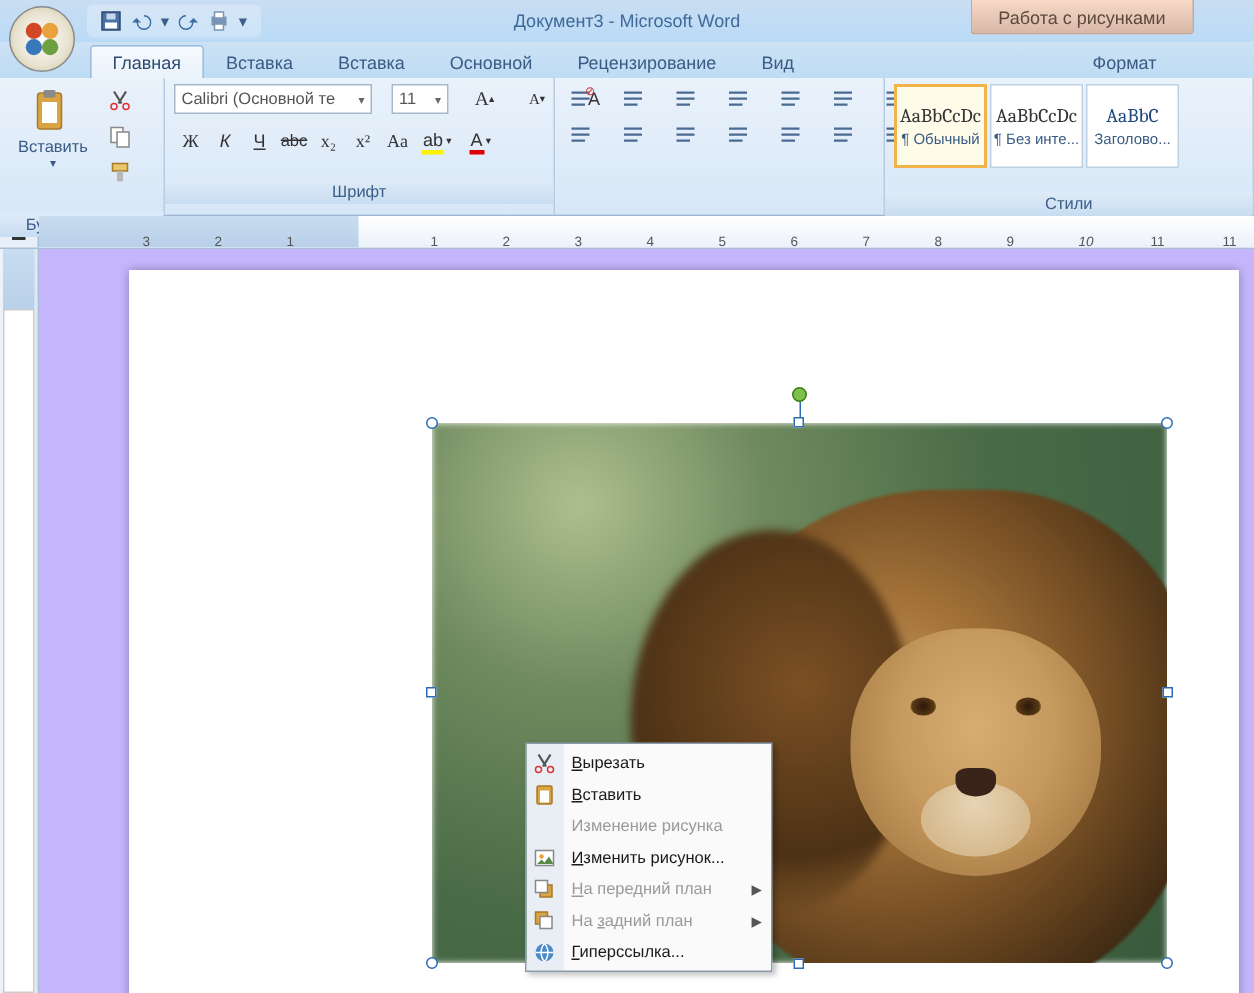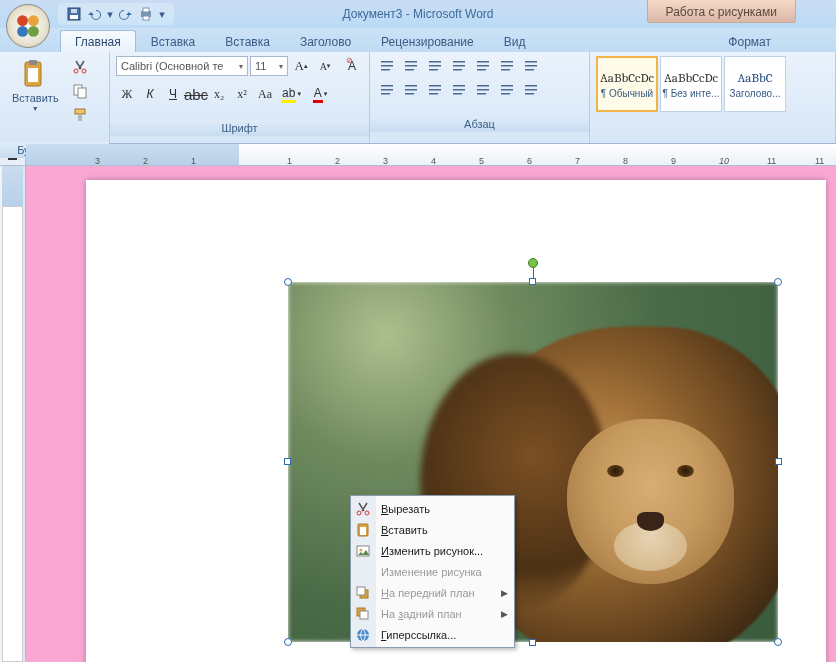--- a/index.html
+++ b/index.html
@@ -27,21 +27,21 @@
   .group-label { text-align:center; font-size:11px; color:#3c5e87; padding:2px 0; background:linear-gradient(#dfebf8,#c8ddf1); margin:16px -6px; position:relative; }
 
   
   .big-btn { display:flex; flex-direction:column; align-items:center; padding:2px 6px; }
   .big-btn .ic { width:32px; height:32px; }
   .big-btn .lbl { font-size:11px; color:#3a5b84; margin-top:2px; }
   .small-col { display:flex; flex-direction:column; gap:2px; }
   .sm-btn { width:22px; height:22px; display:flex; align-items:center; justify-content:center; border:1px solid transparent; }
 
   
-  .font-row { display:flex; gap:2px; align-items:flex-start; }
+  .font-row { display:flex; gap:13px; align-items:flex-start; }
   .combo { height:20px; border:1px solid #a7b8cc; background:#fff; display:flex; align-items:center; padding:0 4px; font-size:11px; color:#555; }
   .combo.font { width:132px; }
   .combo.size { width:38px; }
   .combo .arrow { margin-left:auto; font-size:8px; color:#666; }
   .tool-btn { width:22px; height:20px; border:1px solid transparent; display:flex; align-items:center; justify-content:center; font-size:12px; font-family:"Times New Roman",serif; color:#333; }
   .tool-btn.wide { width:28px; }
   .tool-row2 { display:flex; gap:1px; margin-top:4px; }
 
   
   .para-btn { width:22px; height:20px; border:1px solid transparent; display:flex; align-items:center; justify-content:center; }
@@ -58,21 +58,21 @@
   .ruler-h { flex:1; position:relative; background:linear-gradient(#fff,#eaf1f9); font-size:9px; color:#555; overflow:hidden; }
   .ruler-h .margin { position:absolute; left:0; top:0; bottom:0; width:213px; background:linear-gradient(#c9dcf0,#b8d0e8); }
   .ruler-h .tick { position:absolute; top:12px; font-size:9px; }
 
   
   .docarea { display:flex; height: calc(662px - 28px - 24px - 92px - 22px); }
   .vruler { width:26px; background:linear-gradient(90deg,#eef3fa,#dce8f5); border-right:1px solid #a9bfd7; position:relative; }
   .vruler .vmargin { position:absolute; left:2px; right:2px; top:0; height:40px; background:linear-gradient(#c9dcf0,#b8d0e8); }
   .vruler .vwhite { position:absolute; left:2px; right:2px; top:40px; bottom:0; background:#fff; border:1px solid #ccc; }
   
-  .canvas { flex:1; background:#f9a8d4; position:relative; overflow:hidden; }
+  .canvas { flex:1; background:#c4b5fd; position:relative; overflow:hidden; }
   .page { position:absolute; left:60px; top:14px; width:740px; height:900px; background:#fff; box-shadow:0 0 6px rgba(0,0,0,0.3); }
 
   
   .pic-wrap { position:absolute; left:202px; top:102px; width:490px; height:360px; }
   .pic { width:100%; height:100%; position:relative; overflow:hidden; }
   .pic-bg { position:absolute; inset:0; }
   .handle { position:absolute; width:8px; height:8px; background:#fff; border:1px solid #2a6cb5; border-radius:50%; }
   .handle.sq { border-radius:0; width:7px; height:7px; }
   .h-tl { left:-4px; top:-4px; } .h-tr { right:-4px; top:-4px; }
   .h-bl { left:-4px; bottom:-4px; } .h-br { right:-4px; bottom:-4px; }
@@ -140,21 +140,21 @@
     <span class="qat-item" style="width:8px;">▾</span>
   </div>
   <div class="title-center">Документ3 - Microsoft Word</div>
   <div class="context-tab-label">Работа с рисунками</div>
 </div>
 
 <div class="tabs">
   <div class="tab active">Главная</div>
   <div class="tab">Вставка</div>
   <div class="tab">Вставка</div>
-  <div class="tab">Заголово</div>
+  <div class="tab">Основной</div>
   <div class="tab">Рецензирование</div>
   <div class="tab">Вид</div>
   <div class="tab format">Формат</div>
 </div>
 
 <div class="ribbon">
 
   <div class="group" style="width:110px">
     <div class="group-body">
       <div class="big-btn">
@@ -210,21 +210,21 @@
       </div>
       <div class="tool-row2" id="font-row2">
           <div class="tool-btn">Ж</div>
           <div class="tool-btn">
             <i>К</i>
           </div>
           <div class="tool-btn">
             <u>Ч</u>
           </div>
           <div class="tool-btn">
-            <s style="font-size:15px">abc</s>
+            <s style="font-size:11px">abc</s>
           </div>
           <div class="tool-btn">x₂</div>
           <div class="tool-btn">x²</div>
           <div class="tool-btn">Aa</div>
           <div class="tool-btn wide">
             <span style="border-bottom:3px solid #fff200;padding:0 1px">ab</span>
             <span style="font-size:7px;margin-left:1px">▾</span>
           </div>
           <div class="tool-btn wide">
             <span style="border-bottom:3px solid #d00;padding:0 1px">A</span>
@@ -333,40 +333,40 @@
           </div>
           <div class="para-btn">
             <svg width="16" height="16" viewBox="0 0 16 16">
               <rect x="2" y="3" width="12" height="1.5" fill="#4a6a92"></rect>
               <rect x="2" y="7" width="12" height="1.5" fill="#4a6a92"></rect>
               <rect x="2" y="11" width="9" height="1.5" fill="#4a6a92"></rect>
             </svg>
           </div>
         </div>
     </div>
-    <div class="group-label">Абзац</div>
   </div>
 
   <div class="group" style="flex:1">
     <div class="group-body">
       <div class="style-gal" id="style-gal">
           <div class="style-item sel">
             <div class="prev" style="">AaBbCcDc</div>
             <div class="nm">¶ Обычный</div>
           </div>
           <div class="style-item">
             <div class="prev" style="">AaBbCcDc</div>
             <div class="nm">¶ Без инте...</div>
           </div>
           <div class="style-item">
             <div class="prev" style="color:#1f497d">AaBbC</div>
             <div class="nm">Заголово...</div>
           </div>
         </div>
     </div>
+    <div class="group-label">Стили</div>
   </div>
 </div>
 
 <div class="ruler-bar">
   <div class="ruler-corner">
       <svg width="14" height="14" viewBox="0 0 14 14">
         <path d="M3 3v8h8" fill="none" stroke="#333" stroke-width="2"></path>
       </svg>
     </div>
   <div class="ruler-h">
@@ -437,35 +437,35 @@
         </div>
         <div class="ctx-item">
           <span class="cicon">
             <svg width="16" height="16" viewBox="0 0 16 16">
               <rect x="3" y="2" width="10" height="12" rx="1" fill="#d9a441" stroke="#a9792a"></rect>
               <rect x="5" y="5" width="6" height="8" fill="#fff"></rect>
             </svg>
           </span>
           <span><u>В</u>ставить</span>
         </div>
+        <div class="ctx-item disabled">
+          <span class="cicon"></span>
+          <span>Изменение рисунка</span>
+        </div>
         <div class="ctx-item">
           <span class="cicon">
             <svg width="16" height="16" viewBox="0 0 16 16">
               <rect x="2" y="3" width="12" height="10" fill="#fff" stroke="#888"></rect>
               <circle cx="6" cy="7" r="1.5" fill="#e8a33d"></circle>
               <path d="M3 12l3-3 2 2 3-4 3 5z" fill="#5a8a4a"></path>
             </svg>
           </span>
           <span><u>И</u>зменить рисунок...</span>
         </div>
         <div class="ctx-item disabled">
-          <span class="cicon"></span>
-          <span>Изменение рисунка</span>
-        </div>
-        <div class="ctx-item disabled">
           <span class="cicon">
             <svg width="16" height="16" viewBox="0 0 16 16">
               <rect x="5" y="5" width="8" height="8" fill="#d9a441" stroke="#a9792a"></rect>
               <rect x="2" y="2" width="8" height="8" fill="#fff" stroke="#888"></rect>
             </svg>
           </span>
           <span><u>Н</u>а передний план</span>
           <span class="sub">▶</span>
         </div>
         <div class="ctx-item disabled">

